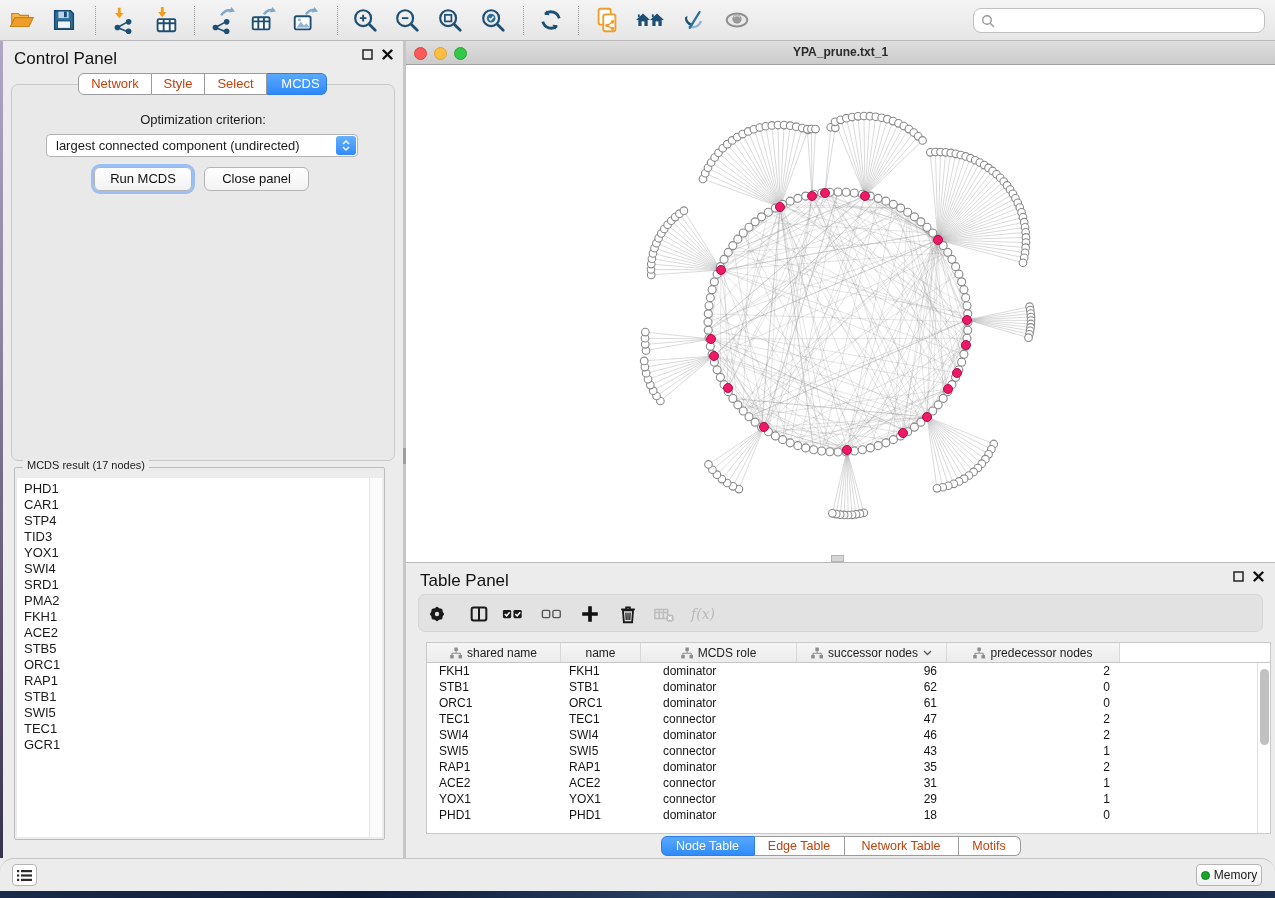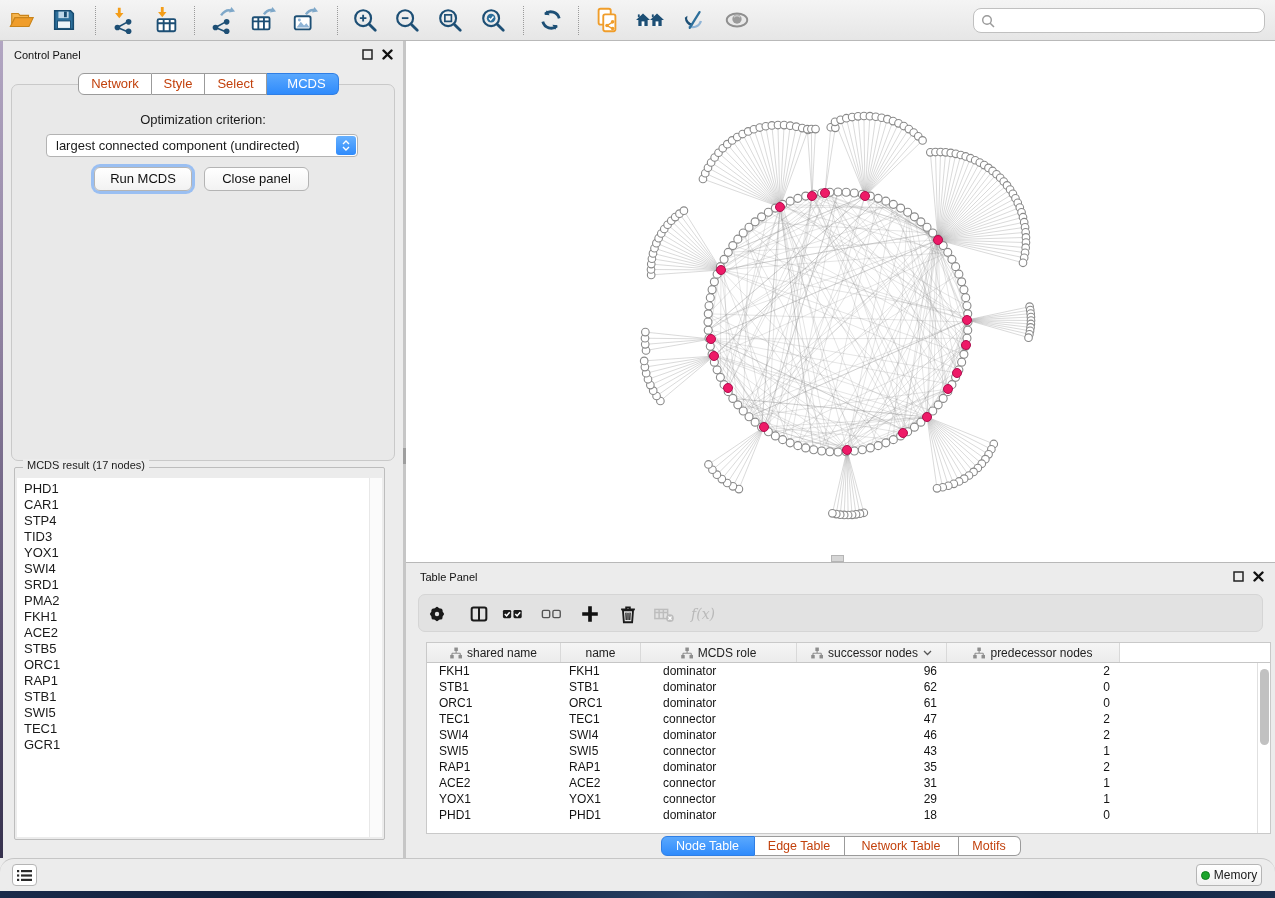--- a/index.html
+++ b/index.html
@@ -14,21 +14,21 @@
   .search{position:absolute;left:973px;top:8px;width:292px;height:25px;background:#fff;
     border:1px solid #c0c0c0;border-radius:8px;display:flex;align-items:center;padding-left:7px;}
   .search input{border:none;outline:none;flex:1;font-size:12px;background:transparent;margin-left:4px;font-family:inherit;}
   
   .edge-left{position:absolute;left:0;top:41px;width:3px;height:817px;
     background:linear-gradient(#b2a6c2,#8d7f9e 38%,#5c5272 72%,#37324e);}
   .edge-bottom{position:absolute;left:0;top:891px;width:1275px;height:7px;
     background:linear-gradient(90deg,#1a2a4a,#0e1c38 28%,#2a4266 55%,#0f2040 82%,#1c3050);}
   
   .cpanel{position:absolute;left:3px;top:41px;width:400px;height:817px;background:#ececec;}
-  .panel-title{position:absolute;left:11px;top:8px;font-size:11px;color:#111;}
+  .panel-title{position:absolute;left:11px;top:8px;font-size:17px;color:#111;}
   .win-icons{position:absolute;top:8px;display:flex;gap:9px;align-items:center;}
   .cpanel .win-icons{right:10px;}
   .tabbar{position:absolute;left:75px;top:32px;display:flex;z-index:3;}
   .seg{height:22px;line-height:20px;padding:0;text-align:center;font-size:13px;background:#fff;
     border:1px solid #9b9b9b;border-left:none;color:#c2410c;cursor:default;}
   .seg:first-child{border-left:1px solid #9b9b9b;border-radius:6px 0 0 6px;}
   .seg:last-child{border-radius:0 6px 6px 0;}
   .seg.sel{background:linear-gradient(#5aa8fd,#2f8bfc);color:#fff;border-color:#2f7ee4;}
   .tabcontent{position:absolute;left:8px;top:43px;width:384px;height:377px;background:#e9e9e9;
     border:1px solid #c9c9c9;border-radius:7px;}
@@ -272,21 +272,21 @@
             </svg>
         </span>
       </div>
       <div class="btn focus" style="left:82px;top:82px;width:98px;">Run MCDS</div>
       <div class="btn" style="left:192px;top:82px;width:105px;">Close panel</div>
     </div>
     <div class="tabbar" id="cp-tabs">
         <div class="seg" style="width: 74px;">Network</div>
         <div class="seg" style="width: 53px;">Style</div>
         <div class="seg" style="width: 62px;">Select</div>
-        <div class="seg sel" style="width: 72px; padding-left: 8px;">MCDS</div>
+        <div class="seg sel" style="width: 60px; padding-left: 8px;">MCDS</div>
       </div>
     <div class="groupbox">
       <span class="gtitle">MCDS result (17 nodes)</span>
       <div class="mcds-list">
         <div class="mcds-items" id="mcds-items">
             <div class="mcds-item">PHD1</div>
             <div class="mcds-item">CAR1</div>
             <div class="mcds-item">STP4</div>
             <div class="mcds-item">TID3</div>
             <div class="mcds-item">YOX1</div>
@@ -306,20 +306,26 @@
         <div class="track"></div>
       </div>
     </div>
   </div>
 
   <div class="vsplit">
       <div class="handle"></div>
     </div>
 
   <div class="netwin">
+    <div class="titlebar">
+      <div class="tl" style="left:8px;background:#fc5b57;border:1px solid #e2403c;"></div>
+      <div class="tl" style="left:28px;background:#fdbe41;border:1px solid #dfa133;"></div>
+      <div class="tl" style="left:48px;background:#34c84a;border:1px solid #2aa334;"></div>
+      <div class="title">YPA_prune.txt_1</div>
+    </div>
     <div class="netcanvas">
       <svg id="netsvg" width="869" height="497" viewBox="0 0 869 497">
           <g stroke="#8c8c8c" stroke-opacity="0.3" stroke-width="0.75">
             <line x1="374" y1="142" x2="423.8372324611893" y2="386.74347469567533"></line>
             <line x1="374" y1="142" x2="415.70667963664044" y2="385.97491117088214"></line>
             <line x1="374" y1="142" x2="355.5879172019785" y2="362.1722092687432"></line>
             <line x1="374" y1="142" x2="362.34251665273047" y2="366.76263031526196"></line>
             <line x1="374" y1="142" x2="326.8277907312568" y2="180.5879172019785"></line>
             <line x1="374" y1="142" x2="407.64042910385575" y2="384.69734259472955"></line>
             <line x1="374" y1="142" x2="494.627977633223" y2="143.08013159429774"></line>

